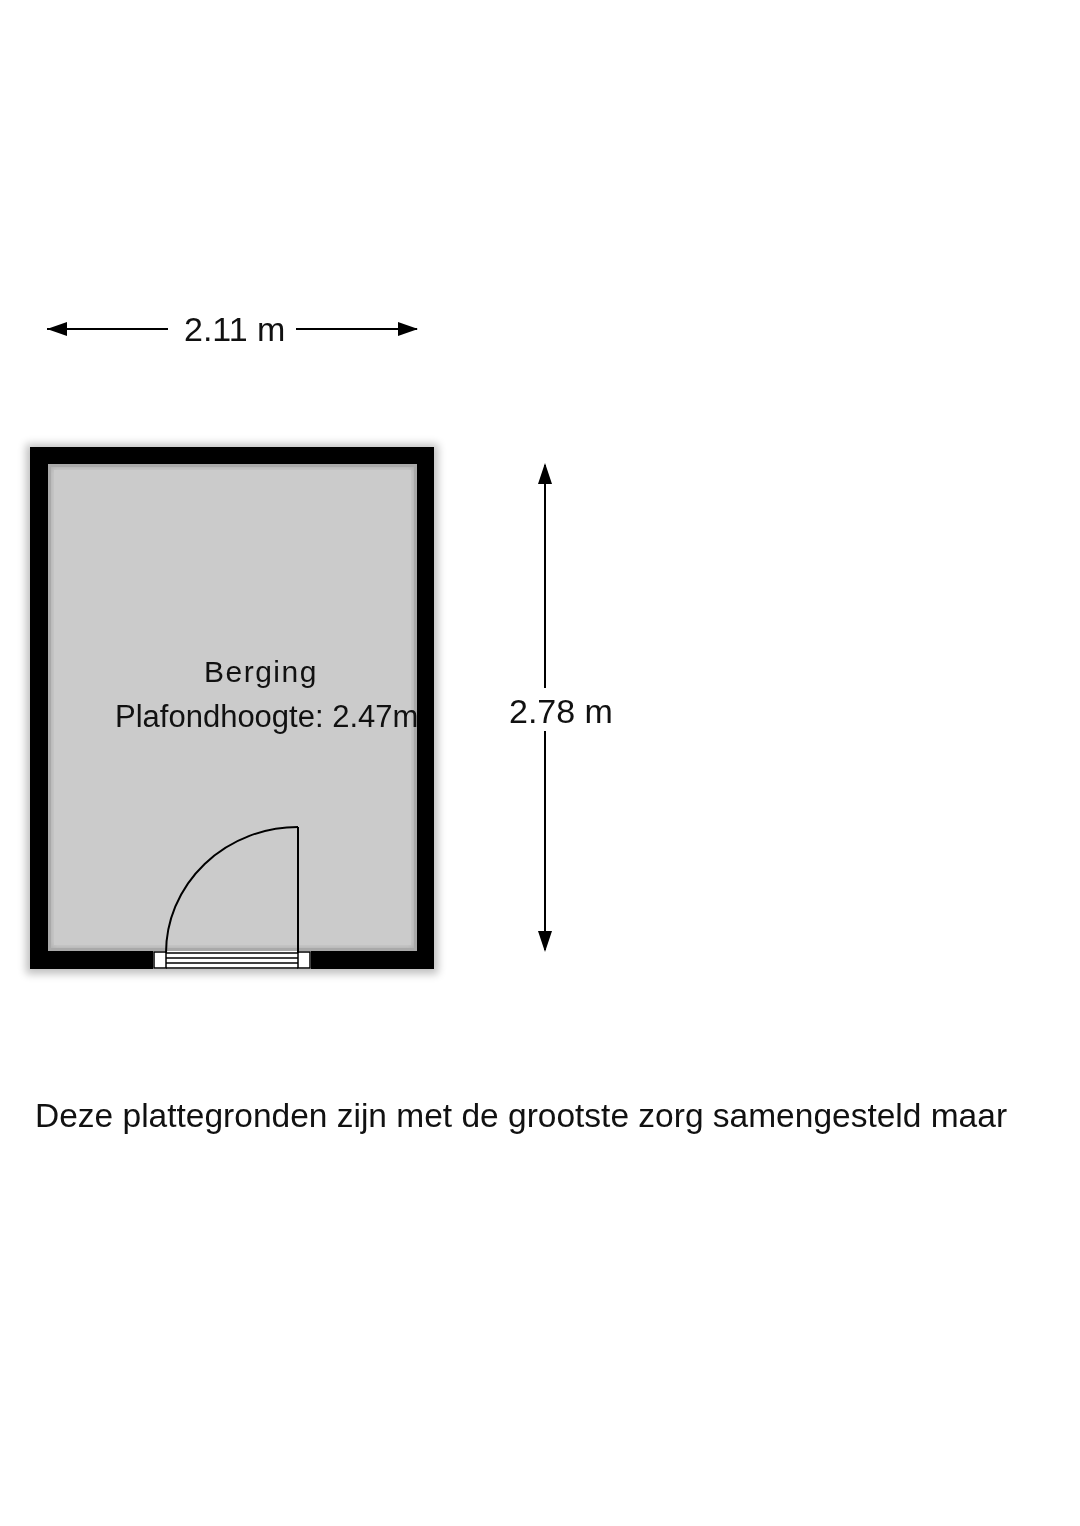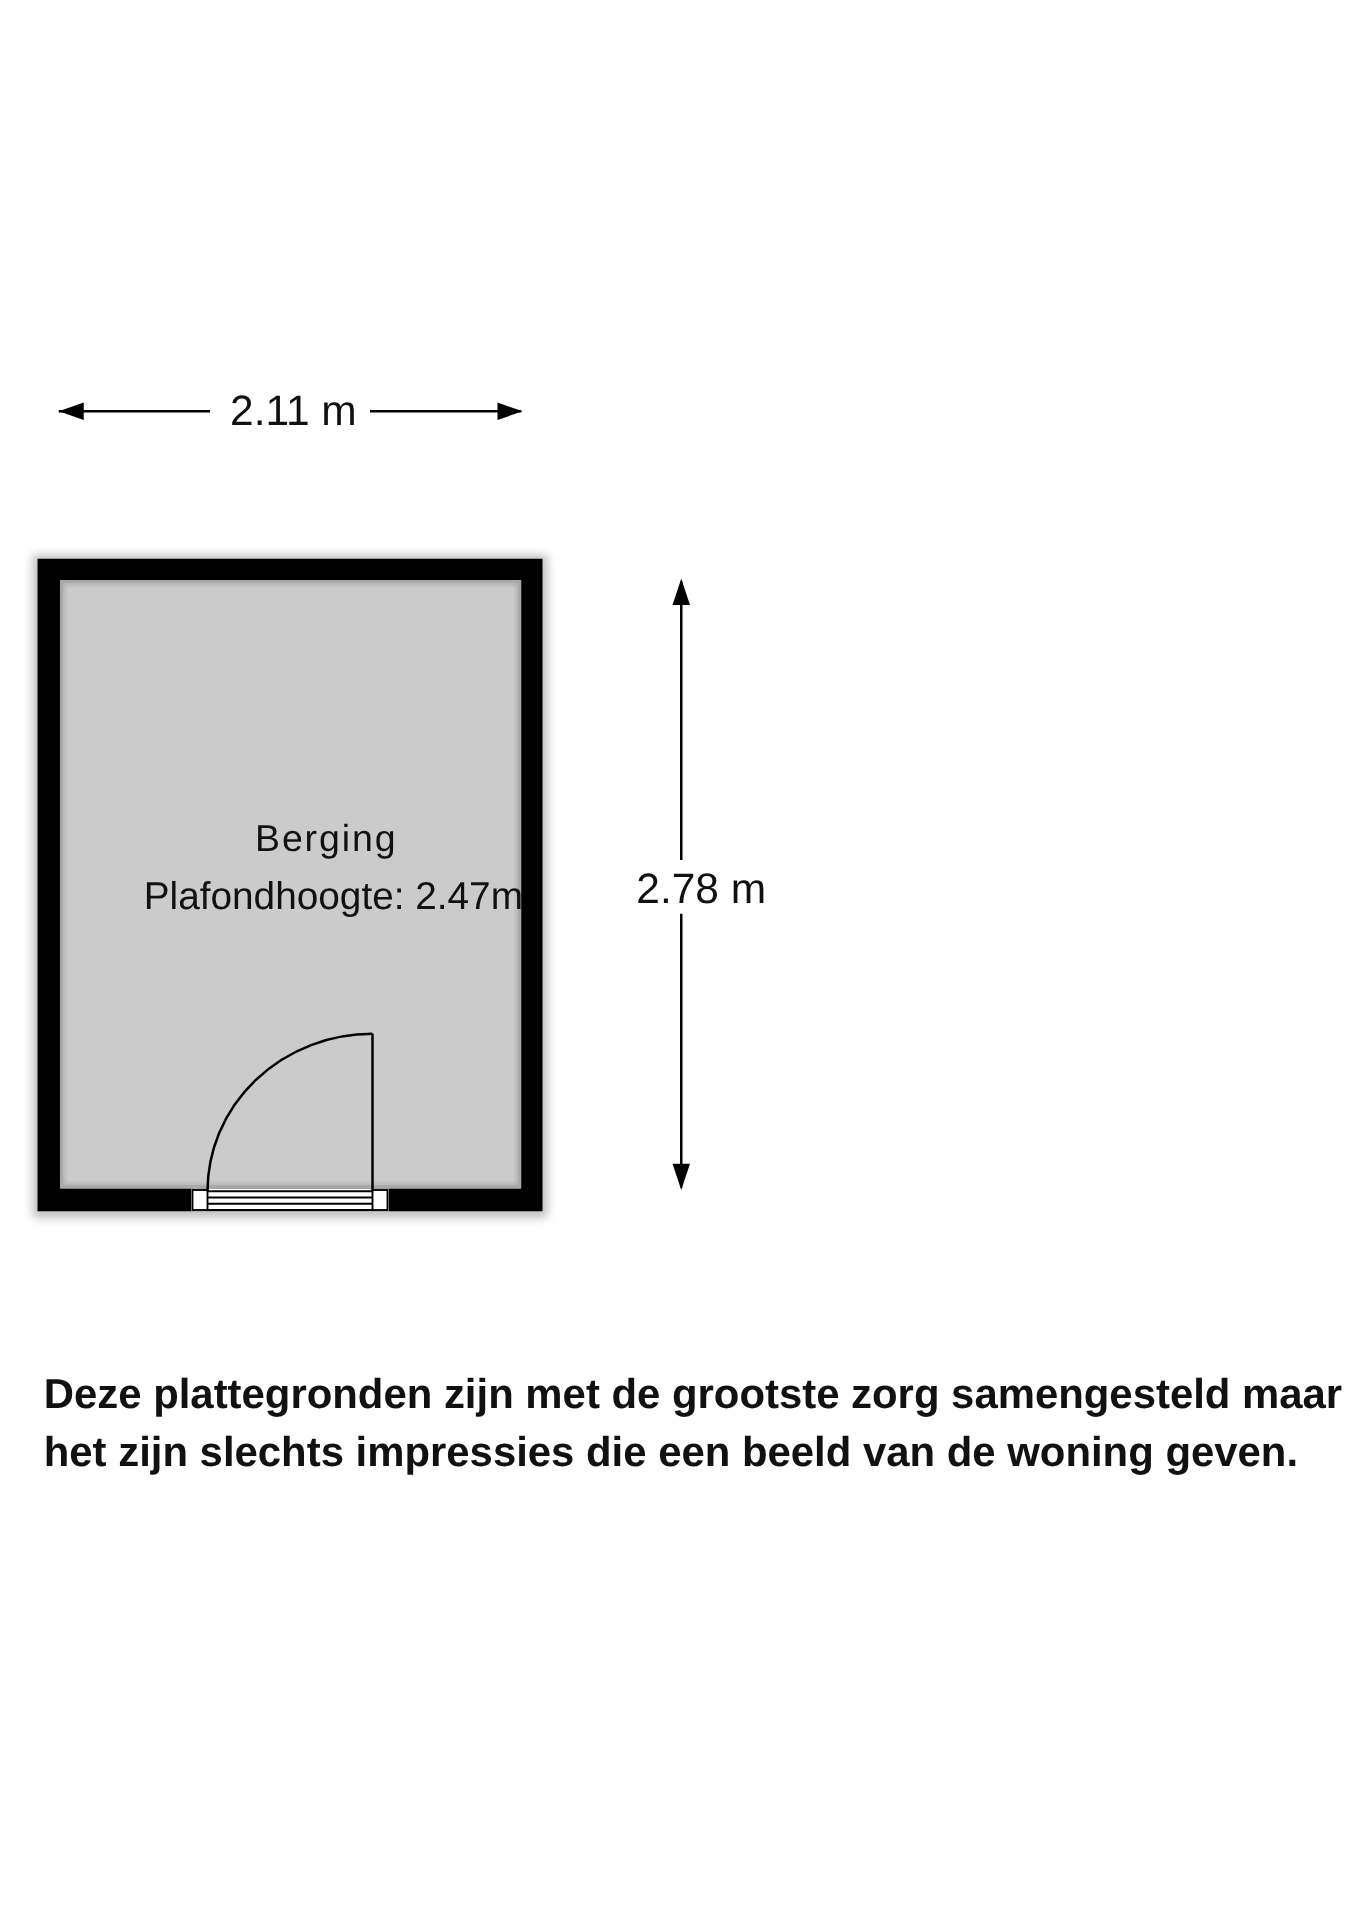--- a/index.html
+++ b/index.html
@@ -6,21 +6,21 @@
   body { width:1080px; height:1526px; position:relative; overflow:hidden;
          font-family:"Liberation Sans", sans-serif; color:#111; }
   #plan { position:absolute; left:0; top:0; }
   .dim-label { position:absolute; font-family:"Liberation Sans", sans-serif;
                font-size:34px; color:#111; background:#fff; line-height:1; white-space:nowrap; }
   .room-name { position:absolute; font-family:"Liberation Sans", sans-serif; font-size:30px;
                letter-spacing:1.5px; color:#111; white-space:nowrap; }
   .room-sub { position:absolute; font-family:"Liberation Sans", sans-serif; font-size:31px;
               color:#111; white-space:nowrap; }
   .disclaimer { position:absolute; left:35px; top:1092px; width:1040px;
-                font-family:"Liberation Sans", sans-serif; font-size:33.5px; line-height:47px; color:#111;font-weight:bold; }
+                font-family:"Liberation Sans", sans-serif; font-size:33.5px; line-height:47px; color:#111; }
   .disclaimer div { white-space:nowrap; }
 </style>
 </head>
 <body>
 
 <svg id="plan" width="1080" height="1526" viewBox="0 0 1080 1526" xmlns="http://www.w3.org/2000/svg">
   <defs>
     <filter id="shadow" x="-10%" y="-10%" width="120%" height="120%">
       <feGaussianBlur stdDeviation="4"></feGaussianBlur>
     </filter>
@@ -68,14 +68,13 @@
 </svg>
 
 <div class="dim-label" style="left:180px; top:312px; padding:0 4px;text-align:right;">2.11 m</div>
 <div class="dim-label" style="left:509px; top:692px; padding:2px 0;">2.78 m</div>
 
 <div class="room-name" style="left:176px; top:655px;margin-left:28px;">Berging</div>
 <div class="room-sub" style="left:115px; top:699px;">Plafondhoogte: 2.47m</div>
 
 <div class="disclaimer">
   <div>Deze plattegronden zijn met de grootste zorg samengesteld maar</div>
-  <div>het zijn slechts impressies die een beeld van de woning geven.</div>
 </div>
 
 </body></html>

